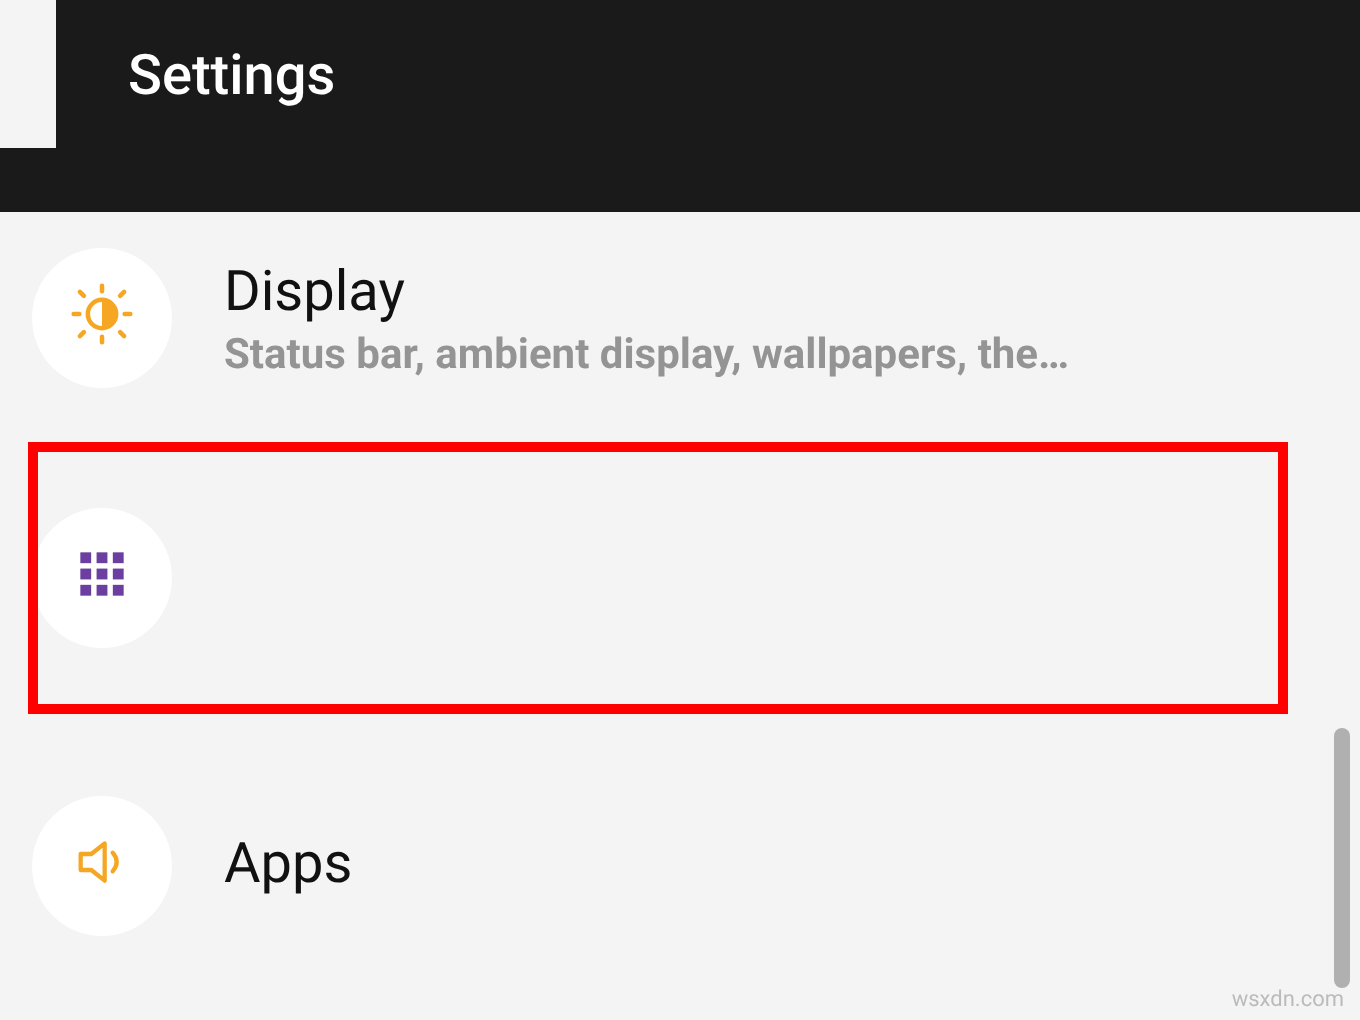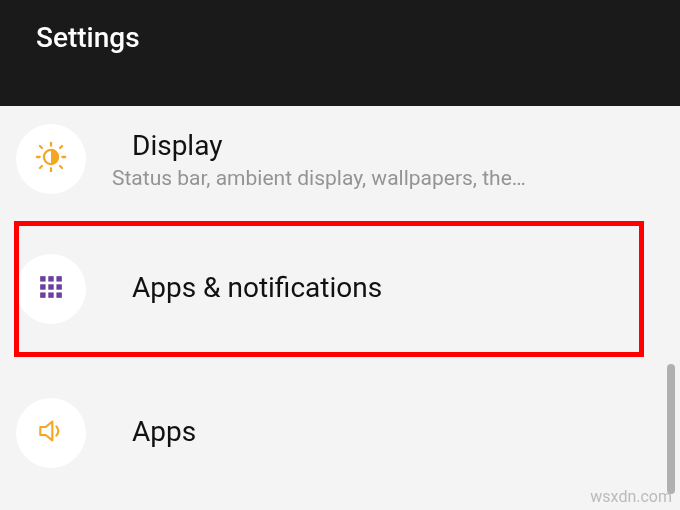--- a/index.html
+++ b/index.html
@@ -17,20 +17,21 @@
     }
     .header {
       background: #1a1a1a;
       color: #fff;
       height: 74px;
       display: flex;
       align-items: center;
       padding-left: 36px;
       font-size: 28px;
       font-weight: 500;
+      margin-left: 28px;
     }
     .header-gap {
       height: 32px;
       background: #1a1a1a;
     }
     .content {
       background: #f4f4f4;
     }
     .row {
       display: flex;
@@ -54,26 +55,25 @@
       flex-direction: column;
       justify-content: center;
       min-width: 0;
       flex: 1;
     }
     .row-title {
       font-size: 28px;
       color: #111;
       font-weight: 400;
       margin-bottom: 4px;
-      margin-left: 20px;
     }
     .row-sub {
       font-size: 21px;
       color: #949494;
-      font-weight: 400;
+      font-weight: 700;
       white-space: nowrap;
       overflow: hidden;
       text-overflow: ellipsis;
     }
     .highlight-box {
       position: absolute;
       border: 5px solid #ff0000;
       left: 14px;
       right: 36px;
       top: 9px;
@@ -93,21 +93,21 @@
       top: 364px;
       width: 8px;
       height: 130px;
       background: #b0b0b0;
       border-radius: 4px;
     }
     .watermark {
       position: absolute;
       right: 8px;
       bottom: 4px;
-      font-size: 16px;
+      font-size: 11px;
       color: #bbb;
       text-align: center;
     }
   </style>
 </head>
 <body>
 
 <div class="header">
   <span>Settings</span>
 </div>
@@ -153,21 +153,20 @@
             <rect x="9.5" y="9.5" width="5" height="5"></rect>
             <rect x="17" y="9.5" width="5" height="5"></rect>
             <rect x="2" y="17" width="5" height="5"></rect>
             <rect x="9.5" y="17" width="5" height="5"></rect>
             <rect x="17" y="17" width="5" height="5"></rect>
           </g>
         </svg>
       </span>
     </div>
     <div class="row-text">
-      <div class="row-title">Apps &amp; notifications</div>
     </div>
   </div>
 
   <div class="row row-sound">
     <div class="icon-circle">
       <span>
         <svg width="32" height="32" viewBox="0 0 24 24">
           <path d="M4 9 L4 15 L8 15 L13 19 L13 5 L8 9 Z" fill="none" stroke="#f5a623" stroke-width="1.6" stroke-linejoin="round"></path>
           <path d="M16 8.5 Q19 12 16 15.5" fill="none" stroke="#f5a623" stroke-width="1.6" stroke-linecap="round"></path>
         </svg>

